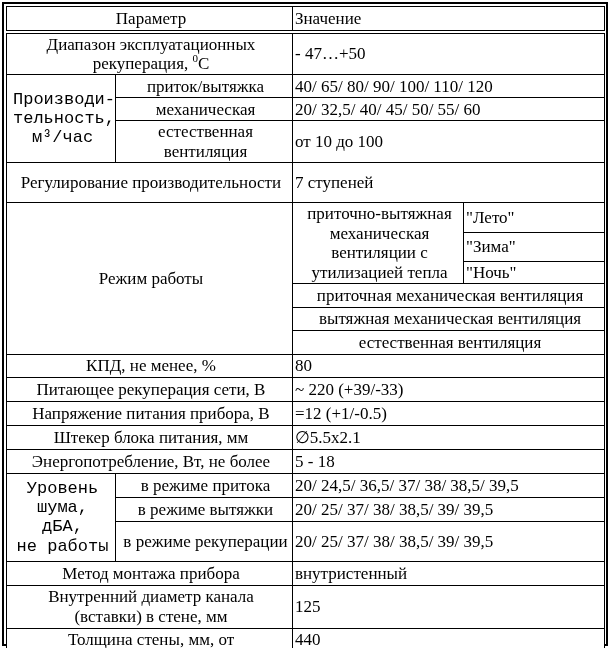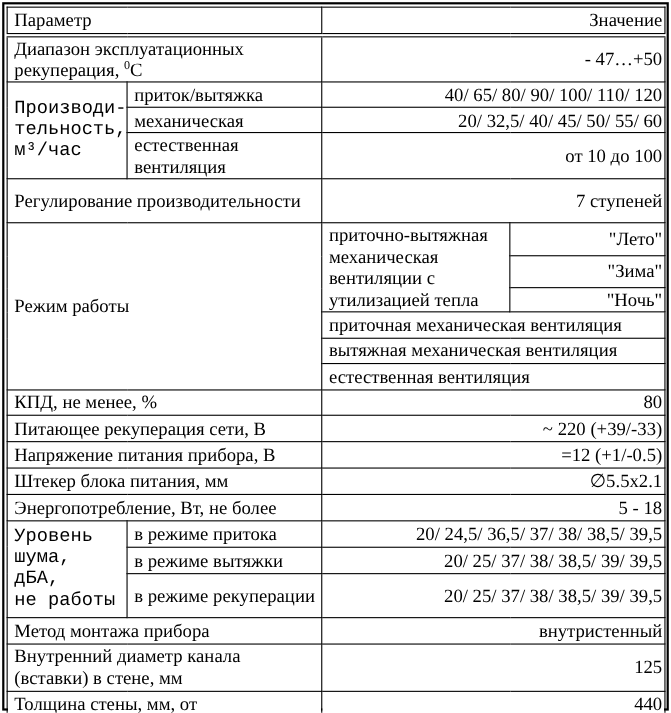--- a/index.html
+++ b/index.html
@@ -16,22 +16,22 @@
   table.spec {
     border-collapse: collapse; table-layout: fixed;
     width: 598px; height: 636px;
     font-size: 17px; line-height: 1.14; color: #000000;
   }
   td {
     border: 1px solid #000000; vertical-align: middle;
     padding: 1px 3px; overflow: hidden; background: #ffffff;
   }
   tr.hdr td { border-bottom: 4px double #000000; }
-  .lbl { text-align: left; padding-left: 6px; }
-  .val { text-align: right; padding-left: 2px; padding-right: 2px; }
+  .lbl { text-align: center; padding-left: 6px; }
+  .val { text-align: left; padding-left: 2px; padding-right: 2px; }
   .ln { display: block; font-family: Liberation Mono, monospace; }
   sup { font-size: 11px; line-height: 0; }
 </style>
 </head>
 <body>
 
 <div class="page">
   <div class="frame">
     <table class="spec">
       <colgroup>

